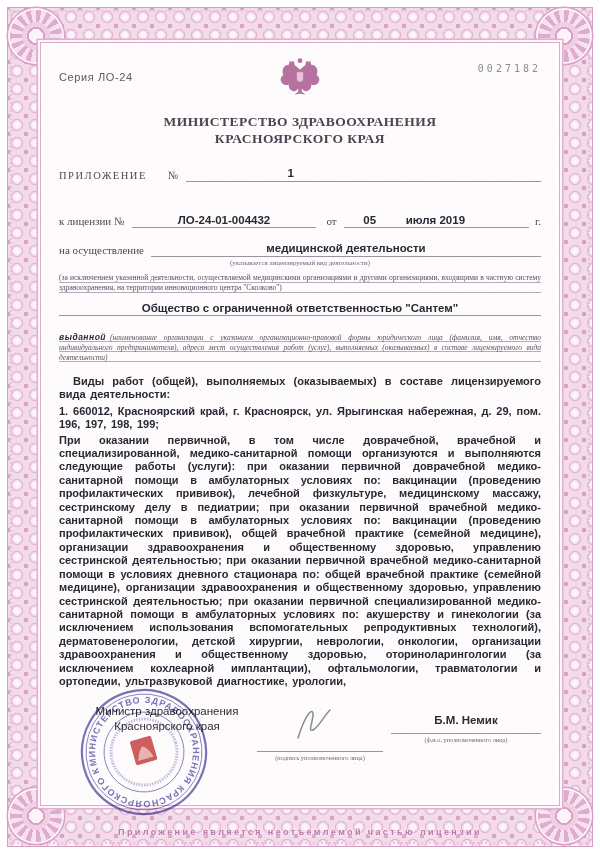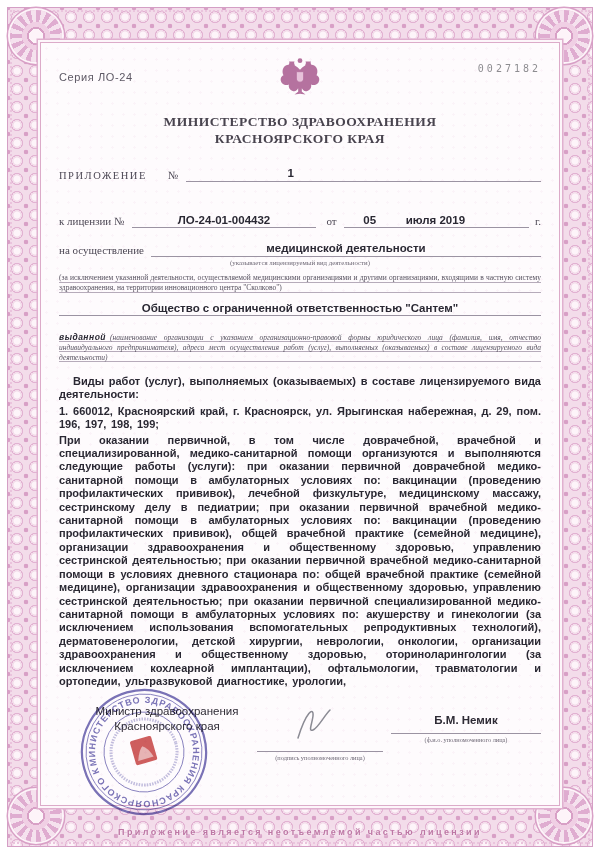--- a/index.html
+++ b/index.html
@@ -151,21 +151,21 @@
     <div class="fineprint ruled" style="margin-top:7px;">(за исключением указанной деятельности, осуществляемой медицинскими организациями и другими организациями, входящими в частную систему здравоохранения, на территории инновационного центра "Сколково")</div>
 
     <div class="form-row" style="margin-top:9px;">
       <span class="field">Общество с ограниченной ответственностью "Сантем"</span>
     </div>
 
     <div class="fineprint ruled" style="margin-top:16px;font-style:italic;">
       <b class="lead">выданной</b><span>(наименование организации с указанием организационно-правовой формы юридического лица (фамилия, имя, отчество индивидуального предпринимателя), адреса мест осуществления работ (услуг), выполняемых (оказываемых) в составе лицензируемого вида деятельности)</span>
     </div>
 
-    <div class="bold-block indent" style="margin-top:12px;">Виды работ (услуг), выполняемых (оказываемых) в составе лицензируемого вида деятельности:</div>
+    <div class="bold-block indent" style="margin-top:12px;">Виды работ (общей), выполняемых (оказываемых) в составе лицензируемого вида деятельности:</div>
 
     <div class="bold-block" style="margin-top:3px;">1. 660012, Красноярский край, г. Красноярск, ул. Ярыгинская набережная, д. 29, пом. 196, 197, 198, 199;</div>
 
     <div class="bold-block" style="margin-top:2px;">При оказании первичной, в том числе доврачебной, врачебной и специализированной, медико-санитарной помощи организуются и выполняются следующие работы (услуги): при оказании первичной доврачебной медико-санитарной помощи в амбулаторных условиях по: вакцинации (проведению профилактических прививок), лечебной физкультуре, медицинскому массажу, сестринскому делу в педиатрии; при оказании первичной врачебной медико-санитарной помощи в амбулаторных условиях по: вакцинации (проведению профилактических прививок), общей врачебной практике (семейной медицине), организации здравоохранения и общественному здоровью, управлению сестринской деятельностью; при оказании первичной врачебной медико-санитарной помощи в условиях дневного стационара по: общей врачебной практике (семейной медицине), организации здравоохранения и общественному здоровью, управлению сестринской деятельностью; при оказании первичной специализированной медико-санитарной помощи в амбулаторных условиях по: акушерству и гинекологии (за исключением использования вспомогательных репродуктивных технологий), дерматовенерологии, детской хирургии, неврологии, онкологии, организации здравоохранения и общественному здоровью, оториноларингологии (за исключением кохлеарной имплантации), офтальмологии, травматологии и ортопедии, ультразвуковой диагностике, урологии,</div>
 
     <div class="sig-block">
       <div class="sig-left">
         <div>Министр здравоохранения</div>
         <div>Красноярского края</div>
       </div>

